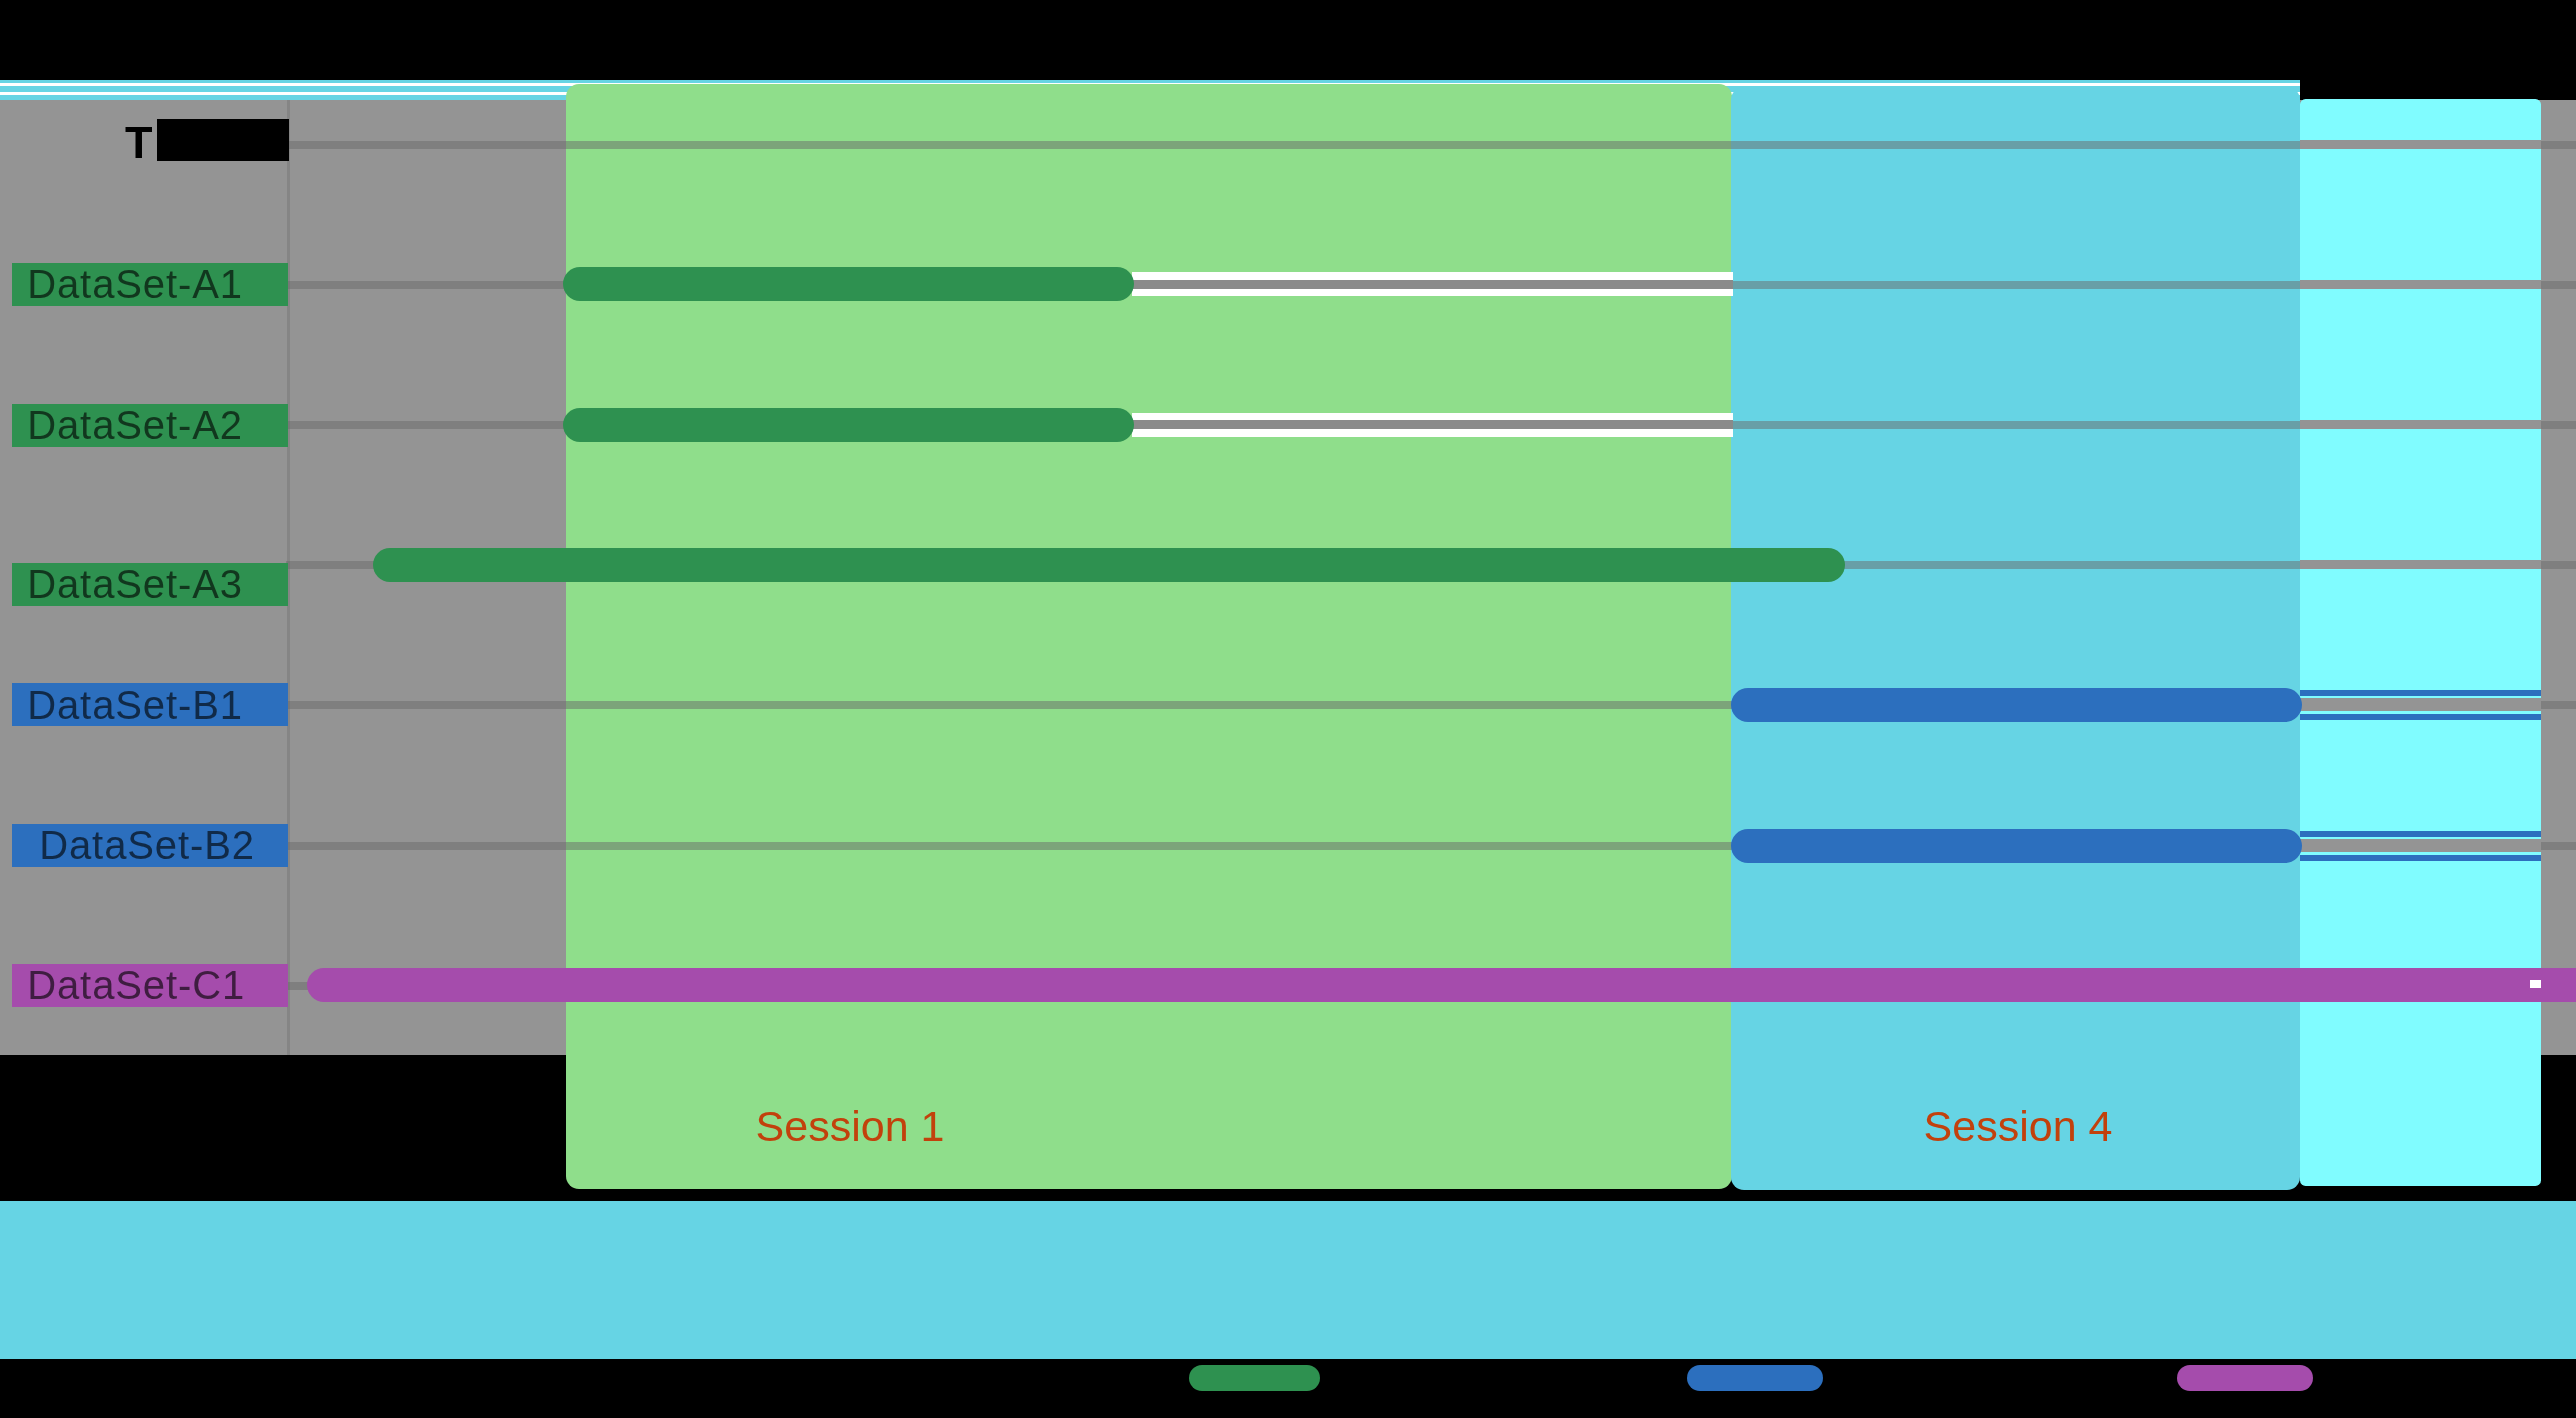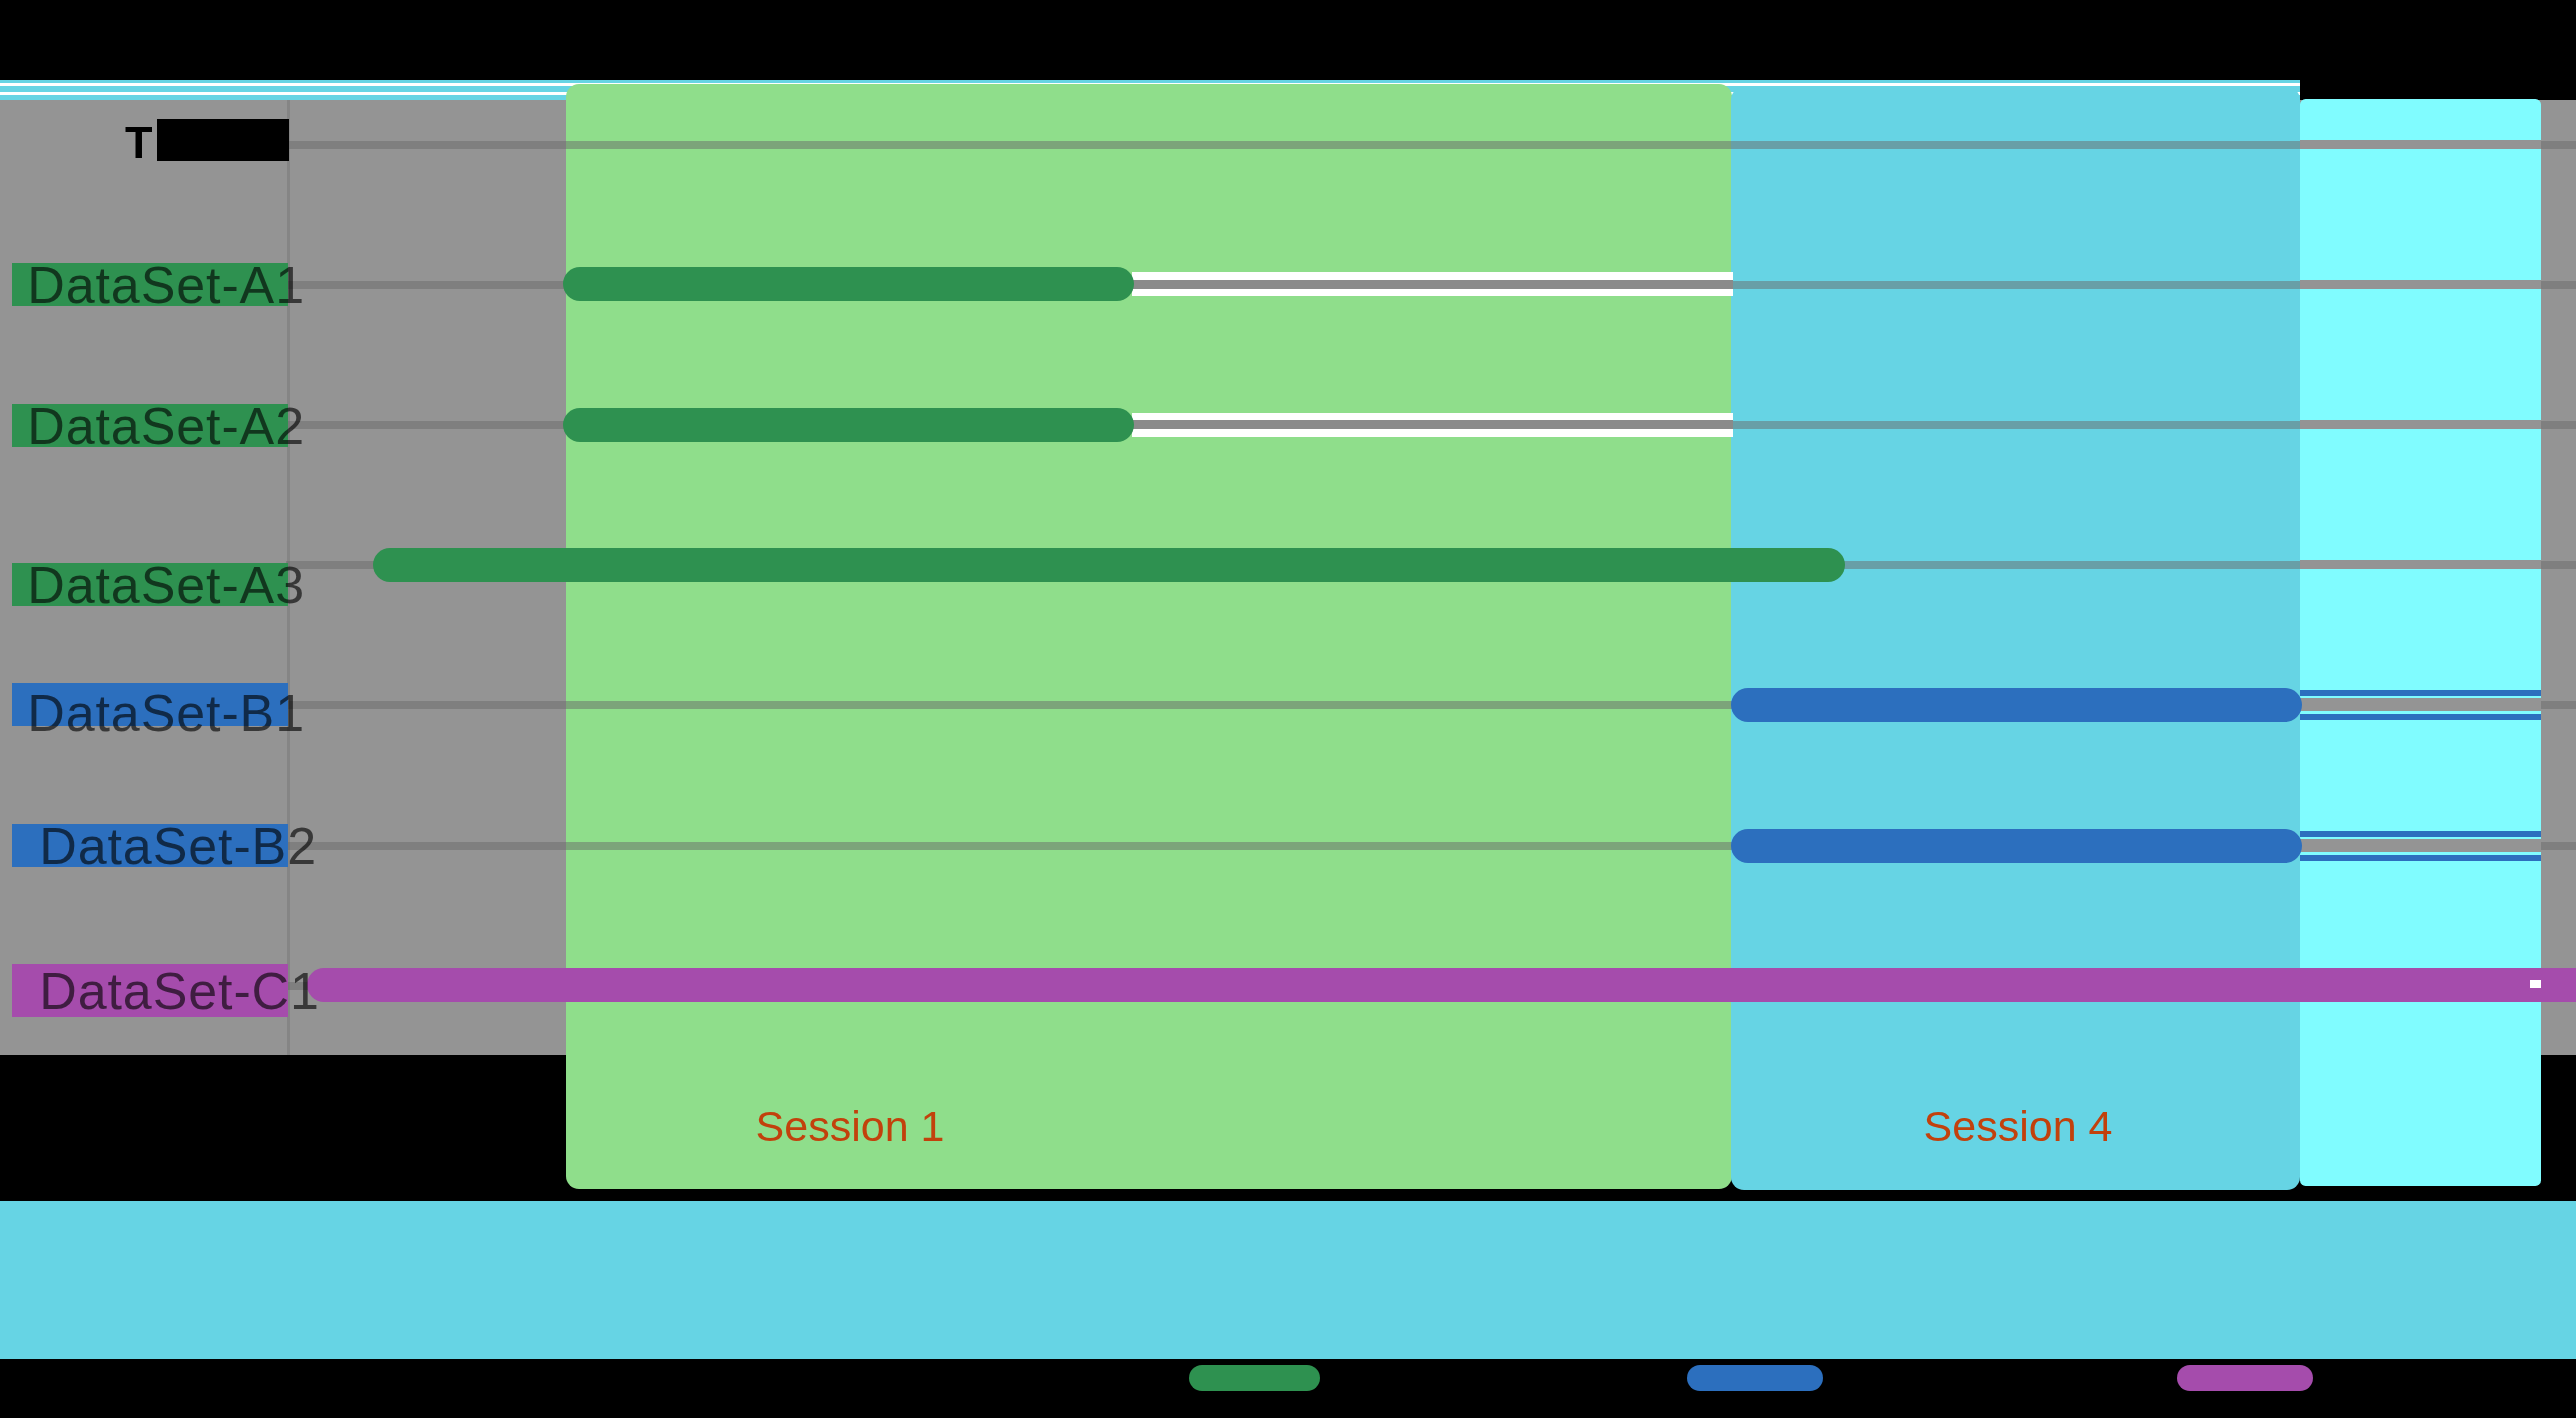--- a/index.html
+++ b/index.html
@@ -3,21 +3,21 @@
 <meta charset="utf-8">
 <style>
   html,body{margin:0;padding:0;background:#000;}
   #canvas{
     position:relative;width:2576px;height:1419px;overflow:hidden;background:#000;
     font-family:"Liberation Sans","DejaVu Sans",sans-serif;
   }
   .abs{position:absolute;}
   .chip-text{
     color:rgba(0,0,0,0.62);
-    font-size:52px;letter-spacing:0.9px;white-space:nowrap;
+    font-size:40px;letter-spacing:0.9px;white-space:nowrap;
   }
   .session-label{
     color:#c2410c;font-size:43px;white-space:nowrap;
     transform:translate(-50%,-50%);
     text-align:center;
   }
 </style>
 </head>
 <body>
 
@@ -64,21 +64,21 @@
     </div>
     <div class="abs" style="left: 12.2px; top: 543px; width: 276px; height: 43px; background: rgb(46, 145, 80); display: flex; align-items: center; padding-left: 15px; box-sizing: border-box; margin-top: 20px;">
       <span class="chip-text">DataSet-A3</span>
     </div>
     <div class="abs" style="left: 12.2px; top: 683px; width: 276px; height: 43px; background: rgb(44, 111, 190); display: flex; align-items: flex-start; padding-left: 15px; box-sizing: border-box;">
       <span class="chip-text">DataSet-B1</span>
     </div>
     <div class="abs" style="left: 12.2px; top: 824px; width: 276px; height: 43px; background: rgb(44, 111, 190); display: flex; align-items: center; padding-left: 27px; box-sizing: border-box;">
       <span class="chip-text">DataSet-B2</span>
     </div>
-    <div class="abs" style="left: 12.2px; top: 964px; width: 276px; height: 53px; background: rgb(165, 76, 172); display: flex; align-items: center; padding-left: 27px; box-sizing: border-box;">
+    <div class="abs" style="left: 12.2px; top: 964px; width: 276px; height: 43px; background: rgb(165, 76, 172); display: flex; align-items: center; padding-left: 15px; box-sizing: border-box;">
       <span class="chip-text">DataSet-C1</span>
     </div>
     <div class="abs" style="left: 125px; top: 120px; color: rgb(0, 0, 0); font-size: 45px; font-weight: bold; line-height: 1;">T</div>
     <div class="abs" style="left: 157px; top: 119px; width: 132px; height: 42px; background: rgb(0, 0, 0);"></div>
     <div class="abs session-label" style="left: 850px; top: 1126px;">Session 1</div>
     <div class="abs session-label" style="left: 2018px; top: 1126px;">Session 4</div>
     <div class="abs" style="left: 0px; top: 1201px; width: 2576px; height: 158px; background: rgb(102, 212, 228);"></div>
     <div class="abs" style="left: 1189px; top: 1365px; width: 131px; height: 26px; background: rgb(46, 145, 80); border-radius: 13px;"></div>
     <div class="abs" style="left: 1334px; top: 1363px; width: 131px; height: 32px; background: rgb(0, 0, 0);"></div>
     <div class="abs" style="left: 1687px; top: 1365px; width: 136px; height: 26px; background: rgb(44, 111, 190); border-radius: 13px;"></div>

